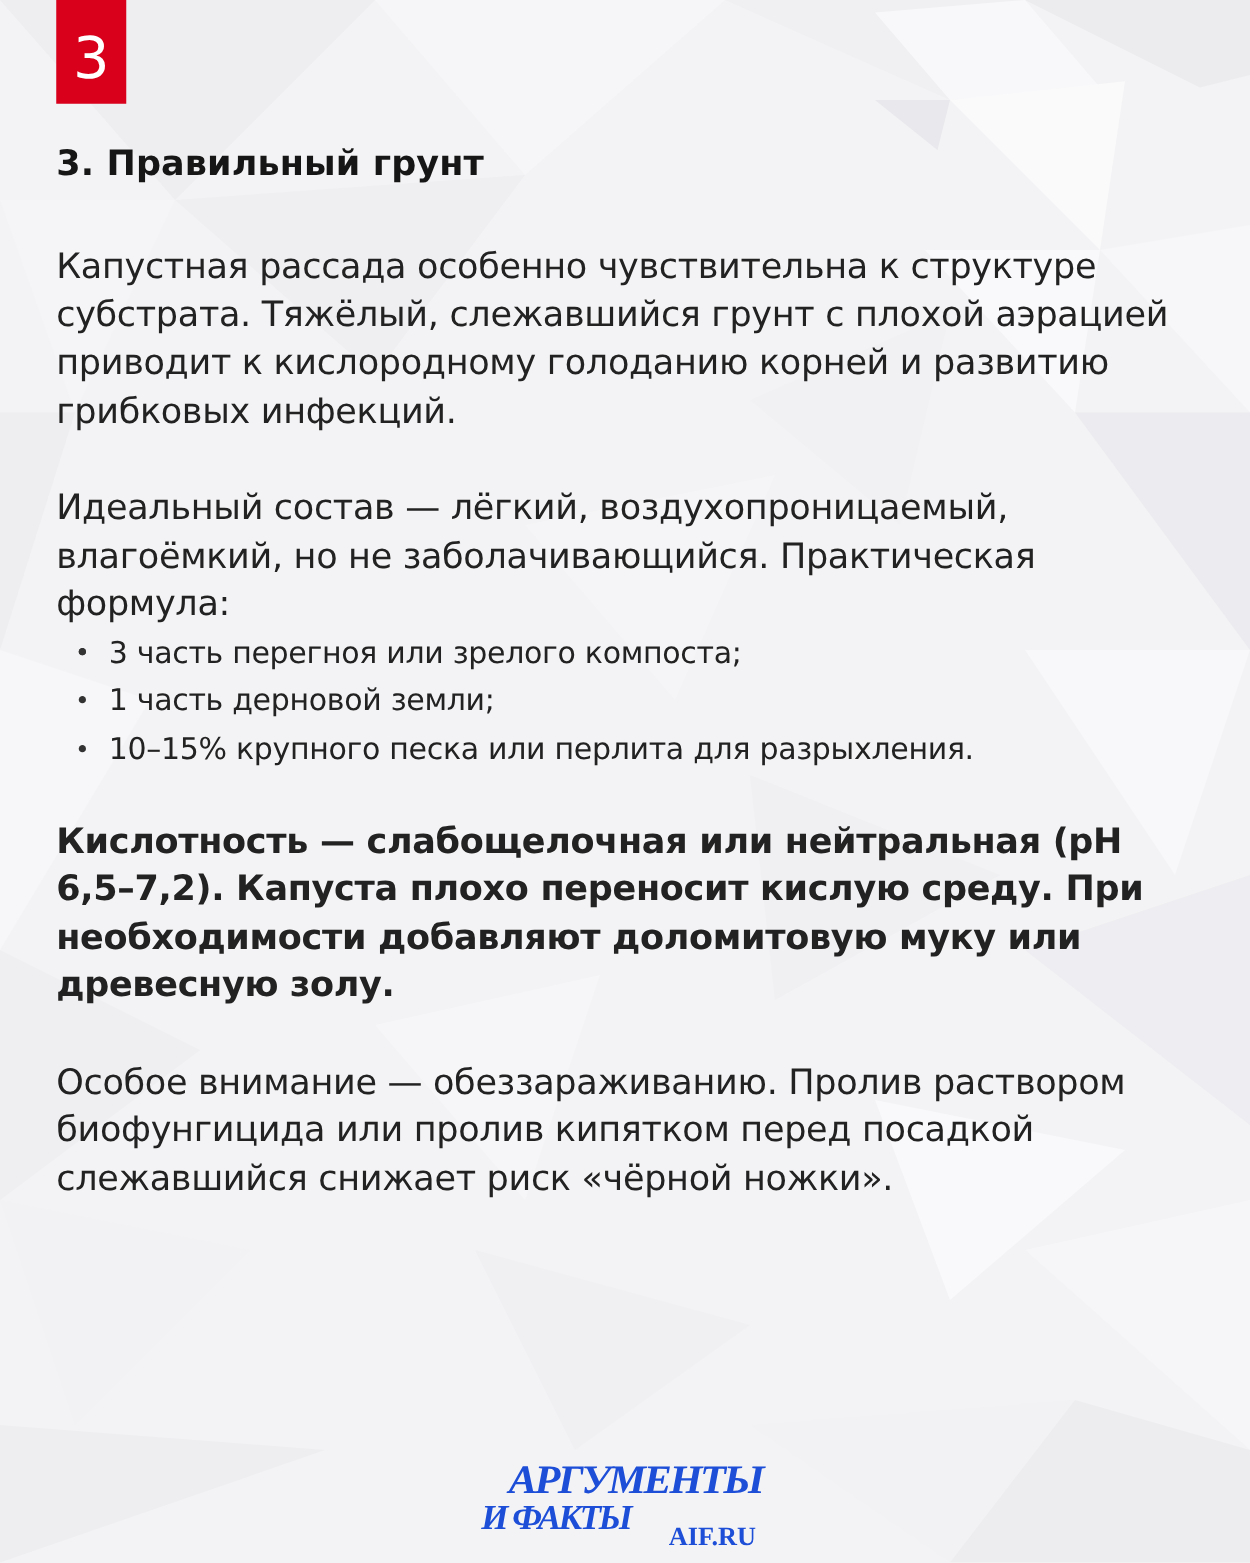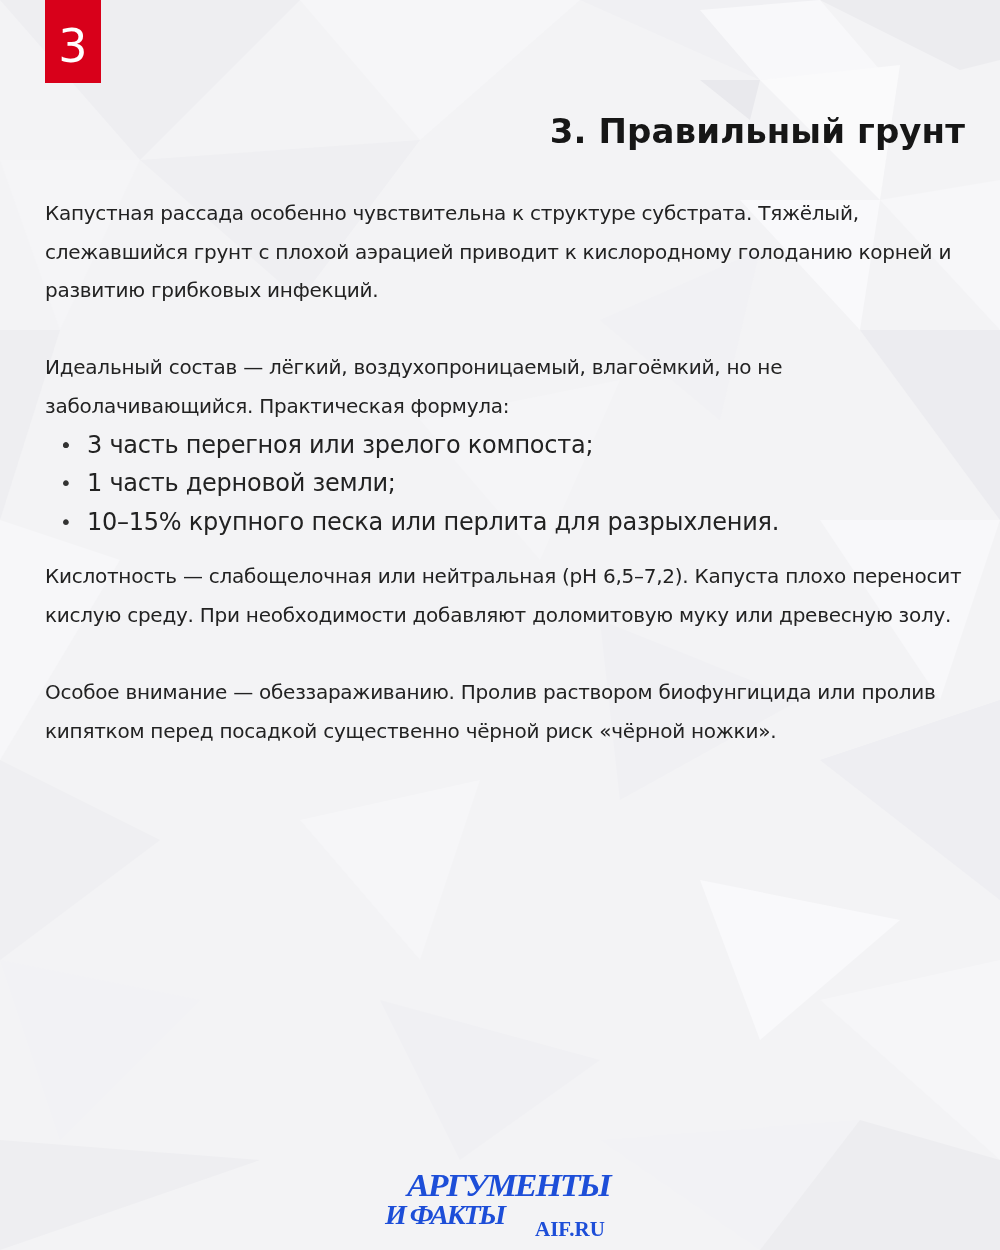--- a/index.html
+++ b/index.html
@@ -40,38 +40,37 @@
       z-index: 2;
     }
     .content {
       position: absolute;
       left: 45px;
       top: 112px;
       width: 920px;
       z-index: 2;
     }
     .heading {
-      font-size: 34px;
+      font-size: 28px;
       font-weight: bold;
       margin: 0;
       line-height: 38px;
       letter-spacing: 0.1px;
       color: #161616;
-      text-align: right;
     }
     .para {
-      font-size: 20px;
+      font-size: 28px;
       line-height: 38.6px;
       margin: 0;
       letter-spacing: -0.25px;
       color: #222222;
     }
     .p1 { margin-top: 44px; }
     .p2 { margin-top: 38.6px; }
-    .p3 { margin-top: 16px; }
+    .p3 { margin-top: 35px; font-weight: bold; }
     .p4 { margin-top: 38.6px; }
     .p5 { margin-top: 38.6px; }
     ul.formula {
       list-style: none;
       margin: 0;
       padding: 0;
     }
     ul.formula li {
       position: relative;
       padding-left: 42px;
@@ -187,21 +186,21 @@
       <span>1 часть дерновой земли;</span>
     </li>
     <li>
       <span class="bullet">•</span>
       <span>10–15% крупного песка или перлита для разрыхления.</span>
     </li>
   </ul>
 
   <p class="para p3">Кислотность — слабощелочная или нейтральная (pH 6,5–7,2). Капуста плохо переносит кислую среду. При необходимости добавляют доломитовую муку или древесную золу.</p>
 
-  <p class="para p4">Особое внимание — обеззараживанию. Пролив раствором биофунгицида или пролив кипятком перед посадкой существенно чёрной риск «чёрной ножки».</p>
+  <p class="para p4">Особое внимание — обеззараживанию. Пролив раствором биофунгицида или пролив кипятком перед посадкой слежавшийся снижает риск «чёрной ножки».</p>
 
 </div>
 
 <div class="logo">
   <span class="l1">АРГУМЕНТЫ</span>
   <span class="l2">И ФАКТЫ</span>
   <span class="site">AIF.RU</span>
 </div>
 
 </body></html>

